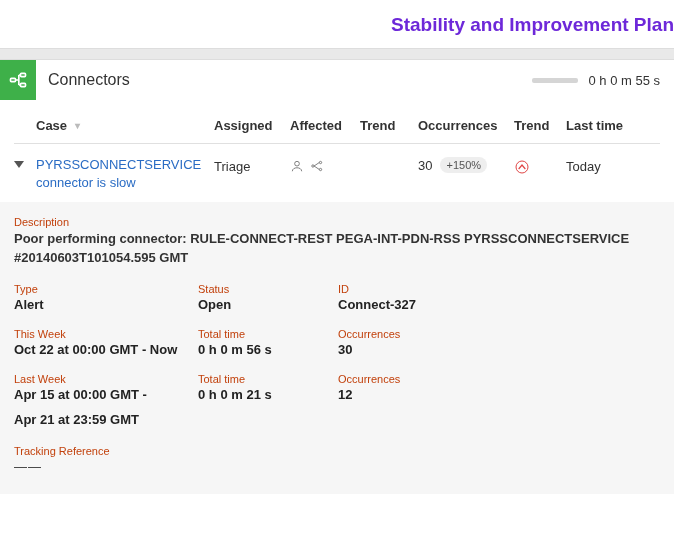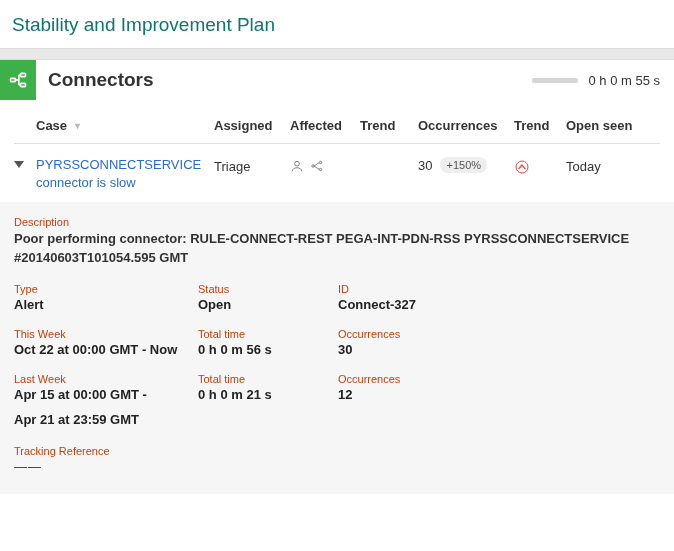--- a/index.html
+++ b/index.html
@@ -1,22 +1,22 @@
 <!DOCTYPE html>
 <html><head>
 <meta charset="utf-8">
 <style>
   * { box-sizing: border-box; margin: 0; padding: 0; }
   body { font-family: "Segoe UI", Arial, sans-serif; font-size: 13px; color: #333; background: #fff; width: 674px; }
-  .page-title { font-size: 19px; font-weight: 400; color: #0f766e; padding: 14px 0 12px 12px; }
+  .page-title { font-size: 19px; font-weight: 700; color: #6d28d9; padding: 14px 0 12px 12px; text-align: right; }
   .gray-bar { height: 12px; background: #e9e9e9; border-top: 1px solid #ddd; border-bottom: 1px solid #ddd; }
   .section-header { display: flex; align-items: center; padding: 0; margin-top: 0; }
   .section-icon { width: 36px; height: 40px; background: #3eb049; display: flex; align-items: center; justify-content: center; margin-right: 12px; }
   .section-icon svg { width: 20px; height: 20px; stroke: #fff; fill: none; }
-  .section-title { font-size: 19px; font-weight: 700; flex: 1; }
+  .section-title { font-size: 16px; font-weight: 400; flex: 1; }
   .time-strip { display: flex; align-items: center; gap: 10px; padding-right: 14px; }
   .strip-bar { width: 46px; height: 5px; background: #d5d5d5; border-radius: 2px; }
   .time-text { font-size: 13px; color: #333; }
   .content { padding: 0 14px 20px 14px; }
   .table { width: 100%; }
   .thead { display: flex; border-bottom: 1px solid #e0e0e0; padding: 18px 0 10px 0; font-weight: 600; font-size: 13px; color: #333; }
   .col-expand { width: 22px; }
   .col-case { width: 178px; display:flex; align-items:center; gap:8px;}
   .col-assigned { width: 76px; display:flex; align-items:center; gap:2px;}
   .col-affected { width: 70px; }
@@ -76,21 +76,21 @@
         <span>Case</span>
         <span class="sort-icon">▾</span>
       </div>
       <div class="col-assigned">
         <span>Assigned</span>
       </div>
       <div class="col-affected">Affected</div>
       <div class="col-impact">Trend</div>
       <div class="col-occ">Occurrences</div>
       <div class="col-trend">Trend</div>
-      <div class="col-last">Open seen</div>
+      <div class="col-last">Last time</div>
     </div>
 
     <div class="trow">
       <div class="expand-toggle">
         <svg viewBox="0 0 10 10">
             <polygon points="0,0 10,0 5,7"></polygon>
           </svg>
       </div>
       <div class="col-case">
         <a class="case-link">

